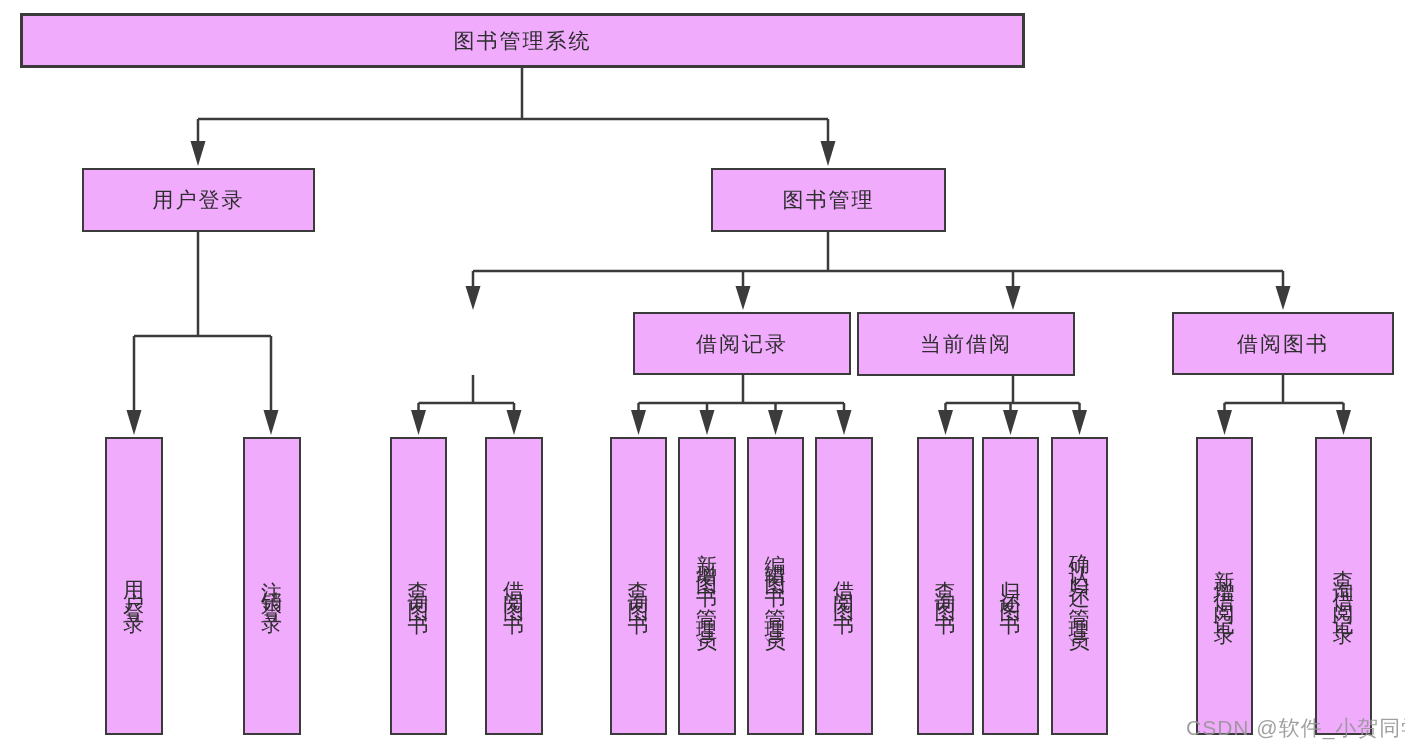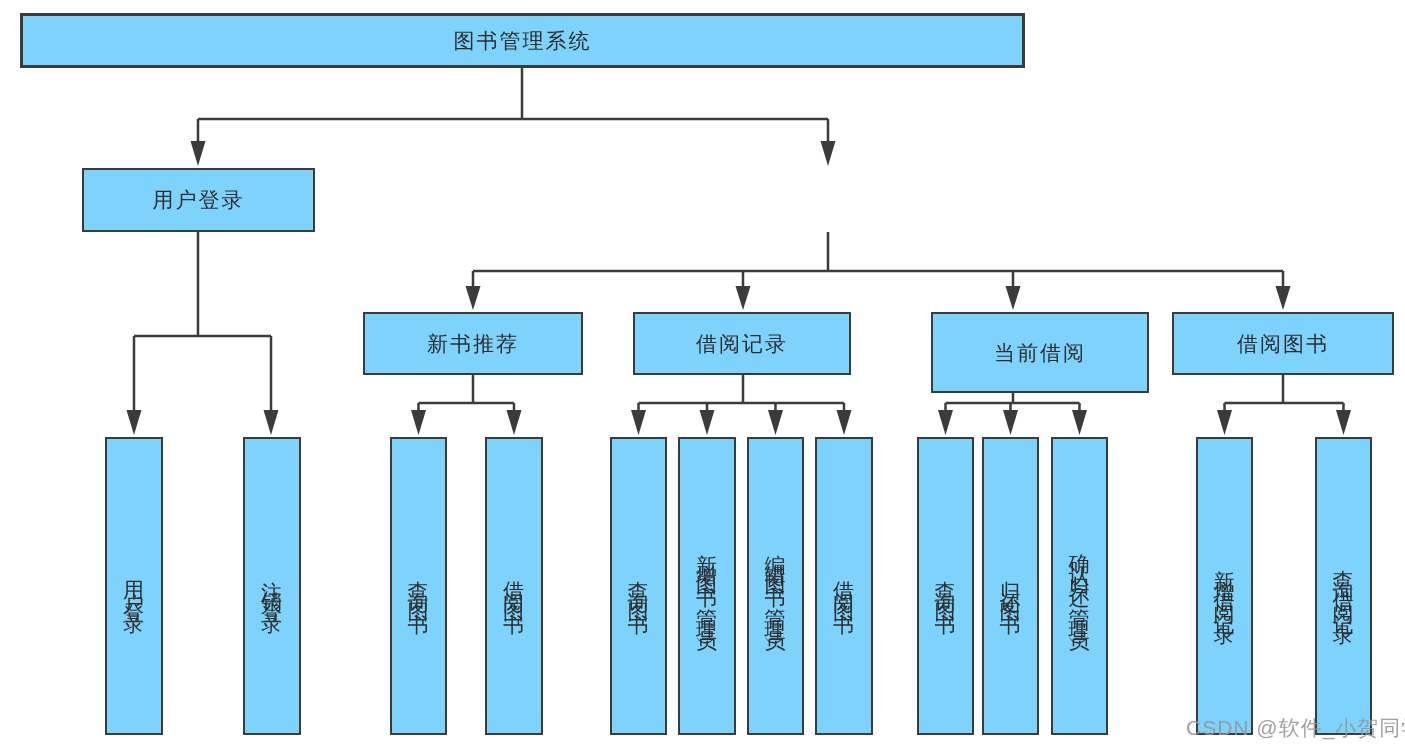--- a/index.html
+++ b/index.html
@@ -17,21 +17,21 @@
   }
   .connector-layer {
     position: absolute;
     left: 0; top: 0;
     width: 1405px;
     height: 747px;
   }
   .node {
     position: absolute;
     box-sizing: border-box;
-    background: #7dd3fc;
+    background: #f0abfc;
     border: 2.5px solid #3b3b3b;
     display: grid;
     place-items: center;
     color: #2d2d2d;
     text-align: center;
   }
   .hbox {
     font-size: 21px;
     letter-spacing: 2px;
     white-space: nowrap;
@@ -91,24 +91,24 @@
       <polygon points="1010.5,435 1003,410 1018,410"></polygon>
       <polygon points="1079.5,435 1072,410 1087,410"></polygon>
       <polygon points="1224.5,435 1217,410 1232,410"></polygon>
       <polygon points="1343.5,435 1336,410 1351,410"></polygon>
     </g>
   </svg>
 
   <div class="node hbox root-box" style="left:20px; top:13px; width:1005px; height:55px;">图书管理系统</div>
 
   <div class="node hbox" style="left:82px; top:168px; width:233px; height:64px;">用户登录</div>
+  <div class="node hbox" style="left:711px; top:168px; width:235px; height:64px;">图书管理</div>
 
-  <div class="node hbox" style="left:363px; top:312px; width:220px; height:63px;">新书推荐</div>
   <div class="node hbox" style="left:633px; top:312px; width:218px; height:63px;">借阅记录</div>
-  <div class="node hbox" style="left:931px; top:312px; width:218px; height:81px;">当前借阅</div>
+  <div class="node hbox" style="left:857px; top:312px; width:218px; height:64px;">当前借阅</div>
   <div class="node hbox" style="left:1172px; top:312px; width:222px; height:63px;">借阅图书</div>
 
   <div class="node vbox" style="left:105px; top:437px; width:58px; height:298px;">用户登录</div>
   <div class="node vbox" style="left:243px; top:437px; width:58px; height:298px;">注销登录</div>
 
   <div class="node vbox" style="left:390px; top:437px; width:57px; height:298px;">查询图书</div>
   <div class="node vbox" style="left:485px; top:437px; width:58px; height:298px;">借阅图书</div>
 
   <div class="node vbox" style="left:610px; top:437px; width:57px; height:298px;">查询图书</div>
   <div class="node vbox" style="left:678px; top:437px; width:58px; height:298px;">新增图书（管理员）</div>

